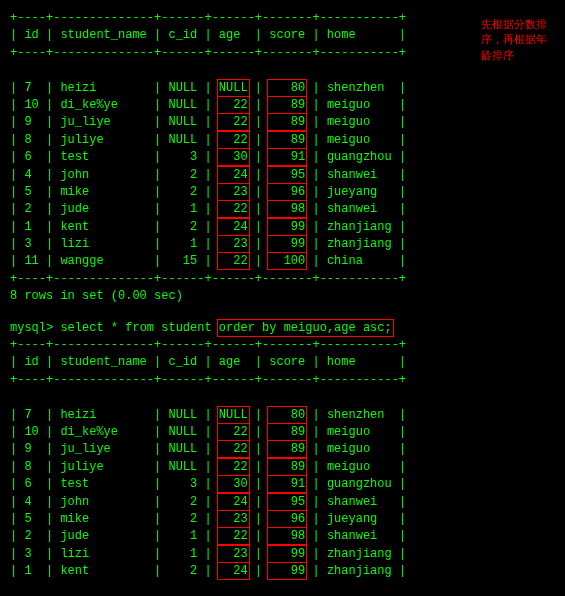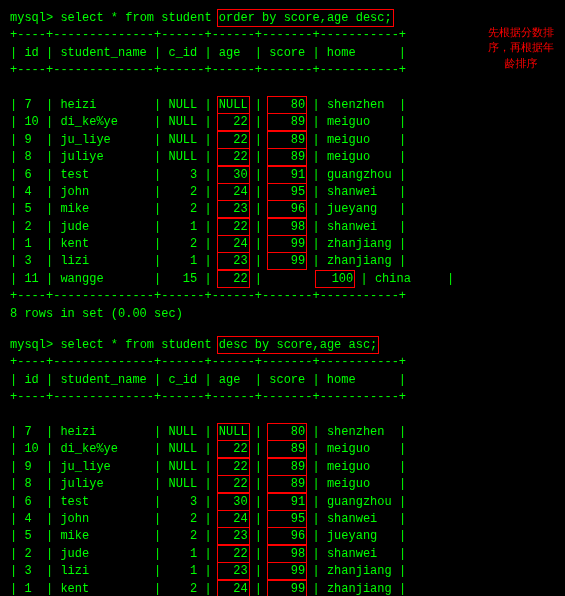--- a/index.html
+++ b/index.html
@@ -21,51 +21,50 @@
       white-space: pre;
     }
   </style>
 </head>
 <body>
 
 <div style="position:relative; width:565px; background:#000; padding:4px 6px; min-height:596px;">
 
   
   <div style="position:relative;">
-    <div style="position:absolute; right:2px; top:16px; color:red; font-size:11px; font-family:'Courier New',monospace; width:80px; line-height:1.4; z-index:10;text-align:center;">
+    <div style="position:absolute; right:2px; top:8px; color:red; font-size:11px; font-family:'Courier New',monospace; width:80px; line-height:1.4; z-index:10;">
       先根据分数排<br>序，再根据年<br>龄排序
     </div>
-    <pre><span>mysql&gt; </span><span>select * from student </span><span style="outline:1.5px solid red; outline-offset:1px;">order by score,age desc;</span></pre>
 
     <pre>+----+--------------+------+------+-------+-----------+</pre>
     <pre>| id | student_name | c_id | age  | score | home      |</pre>
     <pre>+----+--------------+------+------+-------+-----------+</pre>
 
     <div style="font-family:'Courier New',monospace; font-size:12px; line-height:1.45; white-space:pre; color:#00ff00;">
 <span>| 7  | heizi        | NULL | <span style="outline:1.5px solid red; outline-offset:1px;">NULL</span> | <span style="outline:1.5px solid red; outline-offset:1px;">   80</span> | shenzhen  |</span>
 <span>| 10 | di_ke%ye     | NULL | <span style="outline:1.5px solid red; outline-offset:1px;">  22</span> | <span style="outline:1.5px solid red; outline-offset:1px;">   89</span> | meiguo    |</span>
 <span>| 9  | ju_liye      | NULL | <span style="outline:1.5px solid red; outline-offset:1px;">  22</span> | <span style="outline:1.5px solid red; outline-offset:1px;">   89</span> | meiguo    |</span>
 <span>| 8  | juliye       | NULL | <span style="outline:1.5px solid red; outline-offset:1px;">  22</span> | <span style="outline:1.5px solid red; outline-offset:1px;">   89</span> | meiguo    |</span>
 <span>| 6  | test         |    3 | <span style="outline:1.5px solid red; outline-offset:1px;">  30</span> | <span style="outline:1.5px solid red; outline-offset:1px;">   91</span> | guangzhou |</span>
 <span>| 4  | john         |    2 | <span style="outline:1.5px solid red; outline-offset:1px;">  24</span> | <span style="outline:1.5px solid red; outline-offset:1px;">   95</span> | shanwei   |</span>
 <span>| 5  | mike         |    2 | <span style="outline:1.5px solid red; outline-offset:1px;">  23</span> | <span style="outline:1.5px solid red; outline-offset:1px;">   96</span> | jueyang   |</span>
 <span>| 2  | jude         |    1 | <span style="outline:1.5px solid red; outline-offset:1px;">  22</span> | <span style="outline:1.5px solid red; outline-offset:1px;">   98</span> | shanwei   |</span>
 <span>| 1  | kent         |    2 | <span style="outline:1.5px solid red; outline-offset:1px;">  24</span> | <span style="outline:1.5px solid red; outline-offset:1px;">   99</span> | zhanjiang |</span>
 <span>| 3  | lizi         |    1 | <span style="outline:1.5px solid red; outline-offset:1px;">  23</span> | <span style="outline:1.5px solid red; outline-offset:1px;">   99</span> | zhanjiang |</span>
-<span>| 11 | wangge       |   15 | <span style="outline:1.5px solid red; outline-offset:1px;">  22</span> | <span style="outline:1.5px solid red; outline-offset:1px;margin-left:48px;">  100</span> | china     |</span>
+<span>| 11 | wangge       |   15 | <span style="outline:1.5px solid red; outline-offset:1px;">  22</span> | <span style="outline:1.5px solid red; outline-offset:1px;">  100</span> | china     |</span>
 </div>
     <pre>+----+--------------+------+------+-------+-----------+</pre>
     <pre>8 rows in set (0.00 sec)</pre>
   </div>
 
   <br>
 
   
   <div style="position:relative;">
-    <pre><span>mysql&gt; </span><span>select * from student </span><span style="outline:1.5px solid red; outline-offset:1px;">desc by score,age asc;</span></pre>
+    <pre><span>mysql&gt; </span><span>select * from student </span><span style="outline:1.5px solid red; outline-offset:1px;">order by meiguo,age asc;</span></pre>
 
     <pre>+----+--------------+------+------+-------+-----------+</pre>
     <pre>| id | student_name | c_id | age  | score | home      |</pre>
     <pre>+----+--------------+------+------+-------+-----------+</pre>
 
     <div style="font-family:'Courier New',monospace; font-size:12px; line-height:1.45; white-space:pre; color:#00ff00;">
 <span>| 7  | heizi        | NULL | <span style="outline:1.5px solid red; outline-offset:1px;">NULL</span> | <span style="outline:1.5px solid red; outline-offset:1px;">   80</span> | shenzhen  |</span>
 <span>| 10 | di_ke%ye     | NULL | <span style="outline:1.5px solid red; outline-offset:1px;">  22</span> | <span style="outline:1.5px solid red; outline-offset:1px;">   89</span> | meiguo    |</span>
 <span>| 9  | ju_liye      | NULL | <span style="outline:1.5px solid red; outline-offset:1px;">  22</span> | <span style="outline:1.5px solid red; outline-offset:1px;">   89</span> | meiguo    |</span>
 <span>| 8  | juliye       | NULL | <span style="outline:1.5px solid red; outline-offset:1px;">  22</span> | <span style="outline:1.5px solid red; outline-offset:1px;">   89</span> | meiguo    |</span>

